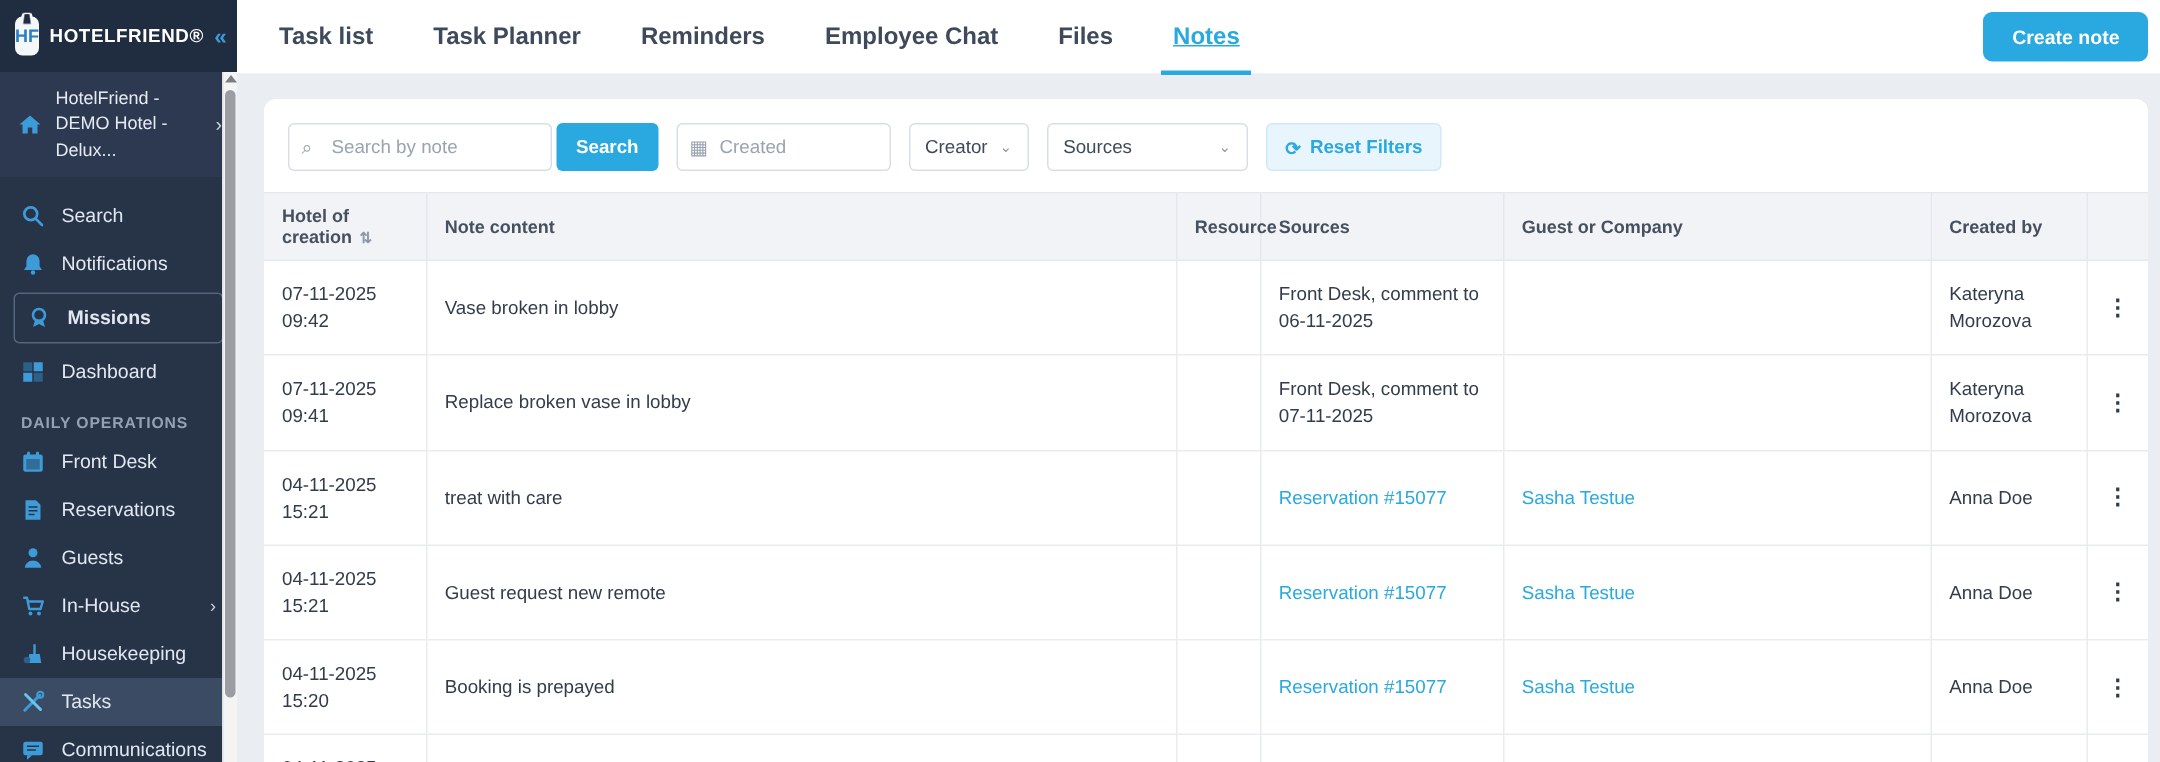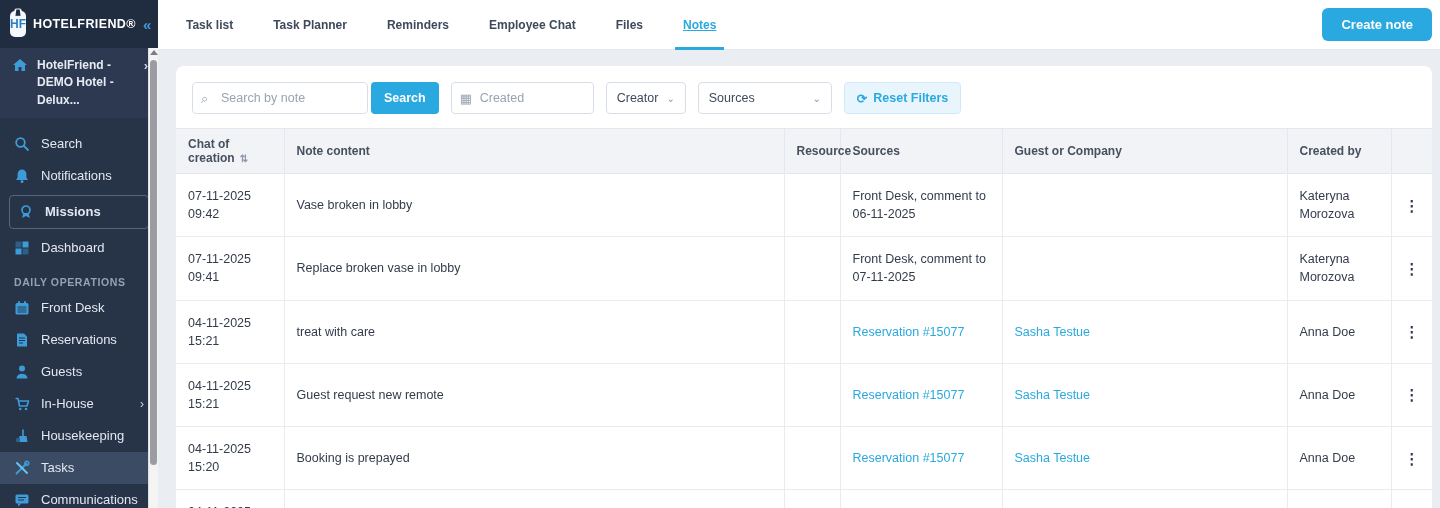--- a/index.html
+++ b/index.html
@@ -25,21 +25,21 @@
   }
   .logo-cube::after{
     content:""; position:absolute; top:-5px; left:4px; right:4px; height:8px;
     background:#202c40; border:2px solid #f5f8fb; border-radius:2px;
     transform:perspective(12px) rotateX(40deg);
   }
   .brand-name { font-size:12.5px; font-weight:bold; color:#ffffff; letter-spacing:.4px; flex:1; }
   .collapse { color:#3d9bd8; font-size:15px; font-weight:bold; cursor:pointer; }
   .hotel-selector {
     background:#2c3950; padding:9px 10px 9px 12px; display:flex; gap:9px;
-    align-items:flex-start; font-size:12px; font-weight:bold; line-height:1.45;
+    align-items:center; font-size:12px; font-weight:normal; line-height:1.45;
   }
   .hotel-selector .chev { color:#cfd6e0; font-size:13px; }
   .hotel-name { flex:1; }
   .nav { padding-top:10px; }
   .nav-item {
     display:flex; align-items:center; gap:11px; padding:8px 14px;
     font-size:13px; color:#e2e8f1; cursor:pointer; line-height:14px;
   }
   .nav-item.active { background:#3b4b63; }
   .nav-item.boxed {
@@ -67,21 +67,21 @@
     position:absolute; top:12px; left:1px; width:7px; height:405px;
     background:#9b9da2; border-radius:4px;
   }
   
   .main { flex:1; display:flex; flex-direction:column; min-width:0; }
   .tabbar {
     height:50px; background:#ffffff; display:flex; align-items:center;
     padding:0 8px 0 28px; gap:40px; border-bottom:1px solid #e7eaef; flex-shrink:0;
   }
   .tab {
-    font-size:12px; font-weight:bold; color:#3e4a5b; cursor:pointer;
+    font-size:16px; font-weight:bold; color:#3e4a5b; cursor:pointer;
     position:relative; height:50px; display:flex; align-items:center;
   }
   .tab.active { color:#29a9e0;text-decoration:underline; }
   .tab.active::after {
     content:""; position:absolute; left:-8px; right:-8px; bottom:0; height:3px;
     background:#29a9e0;
   }
   .create-btn {
     margin-left:auto; background:#29a9e0; color:#fff; border:none;
     font-family:inherit; font-size:13px; font-weight:bold;
@@ -342,21 +342,21 @@
               <col style="width:500px">
               <col style="width:56px">
             <col style="width:162px">
               <col style="width:285px">
               <col style="width:104px">
             <col style="width:41px">
           </colgroup>
           <thead>
             <tr>
               <th>
-                <span>Chat of creation</span><span class="sort-icon">⇅</span>
+                <span>Hotel of creation</span><span class="sort-icon">⇅</span>
               </th>
               <th>Note content</th>
               <th>Resource</th>
               <th>Sources</th>
               <th>Guest or Company</th>
               <th>Created by</th>
               <th></th>
             </tr>
           </thead>
           <tbody>

